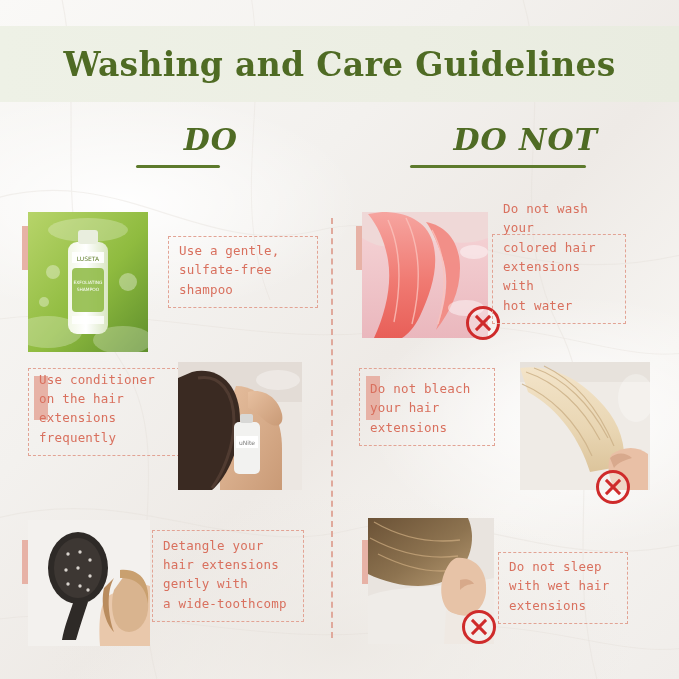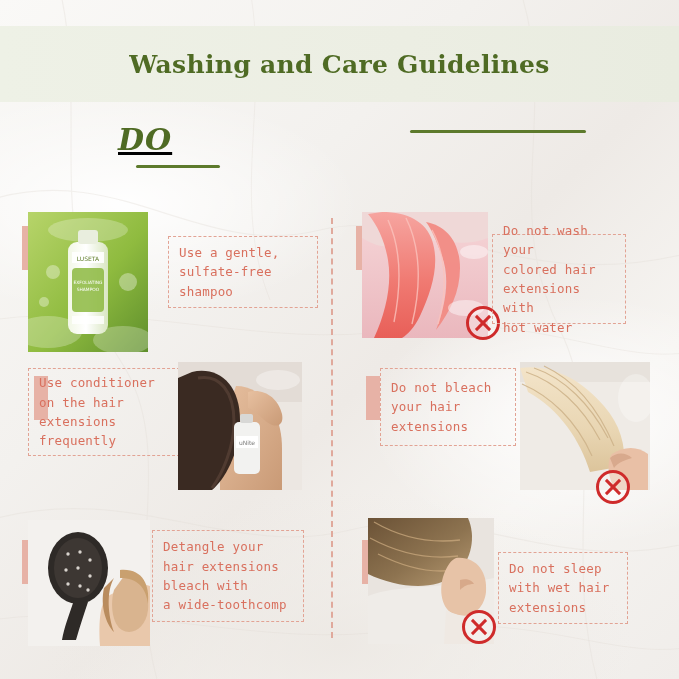--- a/index.html
+++ b/index.html
@@ -22,27 +22,27 @@
   .veins{position:absolute;inset:0;opacity:.5;}
 
   
   .header{
     position:absolute;left:0;top:26px;width:679px;height:76px;
     background:linear-gradient(90deg,#eef1e6 0%,#eceee3 60%,#e9ece0 100%);
     display:flex;align-items:center;justify-content:center;
   }
   .header-title{
     font-family:"DejaVu Serif",serif;
-    font-size:25px;font-weight:bold;color:#4f6b24;
+    font-size:33px;font-weight:bold;color:#4f6b24;
     letter-spacing:.3px;white-space:nowrap;
   }
 
   
   .col-head{
-    position:absolute;text-align:left;text-decoration:underline;
+    position:absolute;text-align:right;
   }
   .col-head .word{
     font-family:"DejaVu Serif",serif;
     font-style:italic;font-weight:bold;
     font-size:30px;color:#4f6b24;letter-spacing:1px;
   }
   .col-head .rule{
     height:3px;background:#5d7a2c;margin-top:8px;border-radius:2px;
   }
   #do-head{left:118px;top:122px;width:120px;}
@@ -61,21 +61,21 @@
   }
   .accent-bar{
     position:absolute;width:14px;background:#e7b2a6;
   }
 
   .callout{
     position:absolute;
     border:1px dashed #e2a394;
     padding:8px 10px;
     box-sizing:border-box;
-    display:flex;align-items:center;
+    display:flex;align-items:flex-end;
   }
   .callout p{
     margin:0;
     font-family:"DejaVu Sans Mono","DejaVu Sans",monospace;
     font-size:12.5px;line-height:1.55;color:#d9705e;
     letter-spacing:.2px;
   }
 
   
   .no-badge{
@@ -111,20 +111,21 @@
 
 <div class="header">
   <div class="header-title">Washing and Care Guidelines</div>
 </div>
 
 <div class="col-head" id="do-head">
   <div class="word">DO</div>
   <div class="rule"></div>
 </div>
 <div class="col-head" id="donot-head">
+  <div class="word">DO NOT</div>
   <div class="rule"></div>
 </div>
 
 <div class="divider"></div>
 
 <div class="accent-bar" style="left:22px;top:226px;height:44px;"></div>
 <div class="photo" style="left:28px;top:212px;width:120px;height:140px;">
   <svg width="120" height="140" viewBox="0 0 120 140">
     <defs>
       <linearGradient id="g1" x1="0" y1="0" x2="1" y2="1">
@@ -223,21 +224,21 @@
       <path d="M84,74 C74,78 70,92 72,126 L122,126 L122,66 C110,62 94,66 84,74 Z" fill="#e9c8ab"></path>
       <path d="M96,56 C112,56 122,70 120,90 C118,108 104,116 94,110 C84,104 82,84 86,70 Z" fill="#d9b48f"></path>
       <path d="M92,50 C114,48 122,64 120,84 C118,68 110,58 92,58 Z" fill="#c9a06f"></path>
       <path d="M86,58 C78,72 80,96 86,112 C78,104 72,86 76,68 Z" fill="#b98c5e"></path>
     </g>
   </svg>
 </div>
 <div class="callout" style="left:152px;top:530px;width:152px;height:92px;">
   <p style="white-space:pre-line">Detangle your
 hair extensions
-bleach with
+gently with
 a wide-toothcomp</p>
 </div>
 
 <div class="accent-bar" style="left:356px;top:226px;height:44px;"></div>
 <div class="photo" style="left:362px;top:212px;width:126px;height:126px;">
   <svg width="126" height="126" viewBox="0 0 126 126">
     <defs>
       <linearGradient id="wg" x1="0" y1="0" x2="0" y2="1">
         <stop offset="0%" stop-color="#f6d6d8"></stop>
           <stop offset="100%" stop-color="#eab7bd"></stop>
@@ -265,21 +266,21 @@
 </div>
 <div class="no-badge" style="left:466px;top:306px;"></div>
 <div class="callout" style="left:492px;top:234px;width:134px;height:90px;">
   <p style="white-space:pre-line">Do not wash your
 colored hair
 extensions with
 hot water</p>
 </div>
 
 <div class="accent-bar" style="left:366px;top:376px;height:44px;"></div>
-<div class="callout" style="left:380px;top:368px;width:136px;height:78px;">
+<div class="callout" style="left:359px;top:368px;width:136px;height:78px;">
   <p style="white-space:pre-line">Do not bleach
 your hair
 extensions</p>
 </div>
 <div class="photo" style="left:520px;top:362px;width:130px;height:128px;">
   <svg width="130" height="128" viewBox="0 0 130 128">
     <defs>
       <linearGradient id="bl" x1="0" y1="0" x2="0" y2="1">
         <stop offset="0%" stop-color="#f3e4c9"></stop>
           <stop offset="60%" stop-color="#e9d6b3"></stop>

